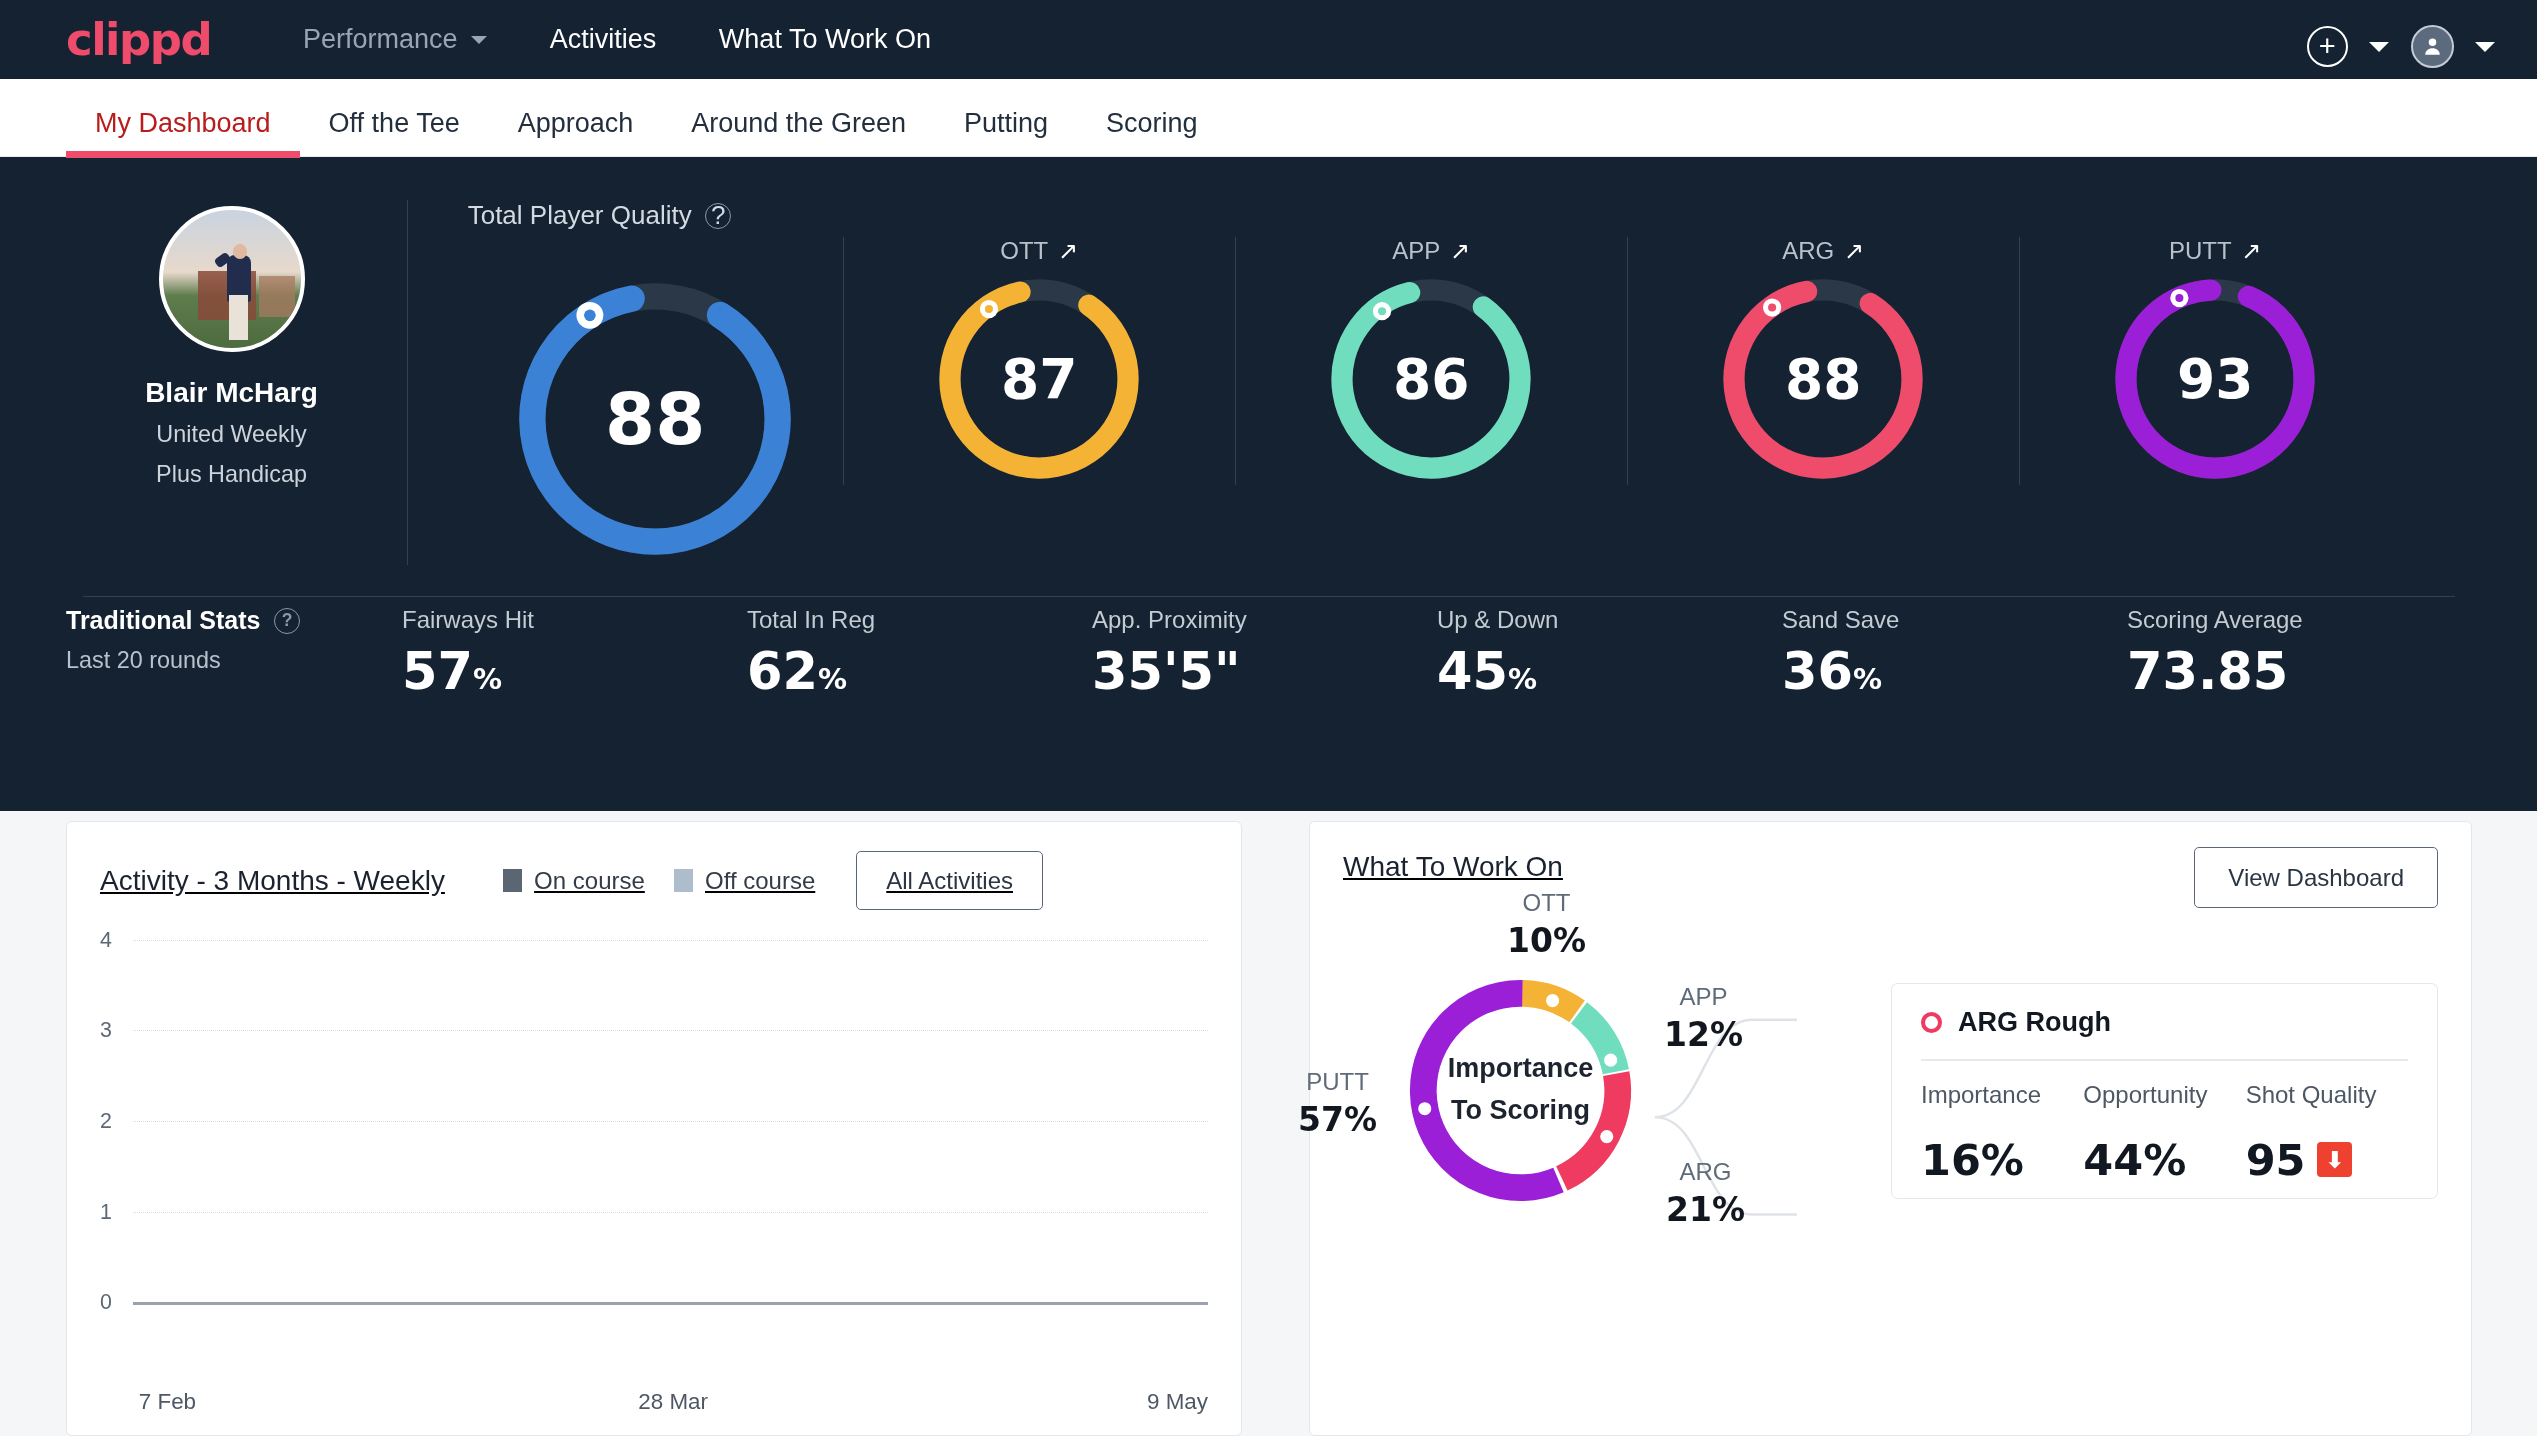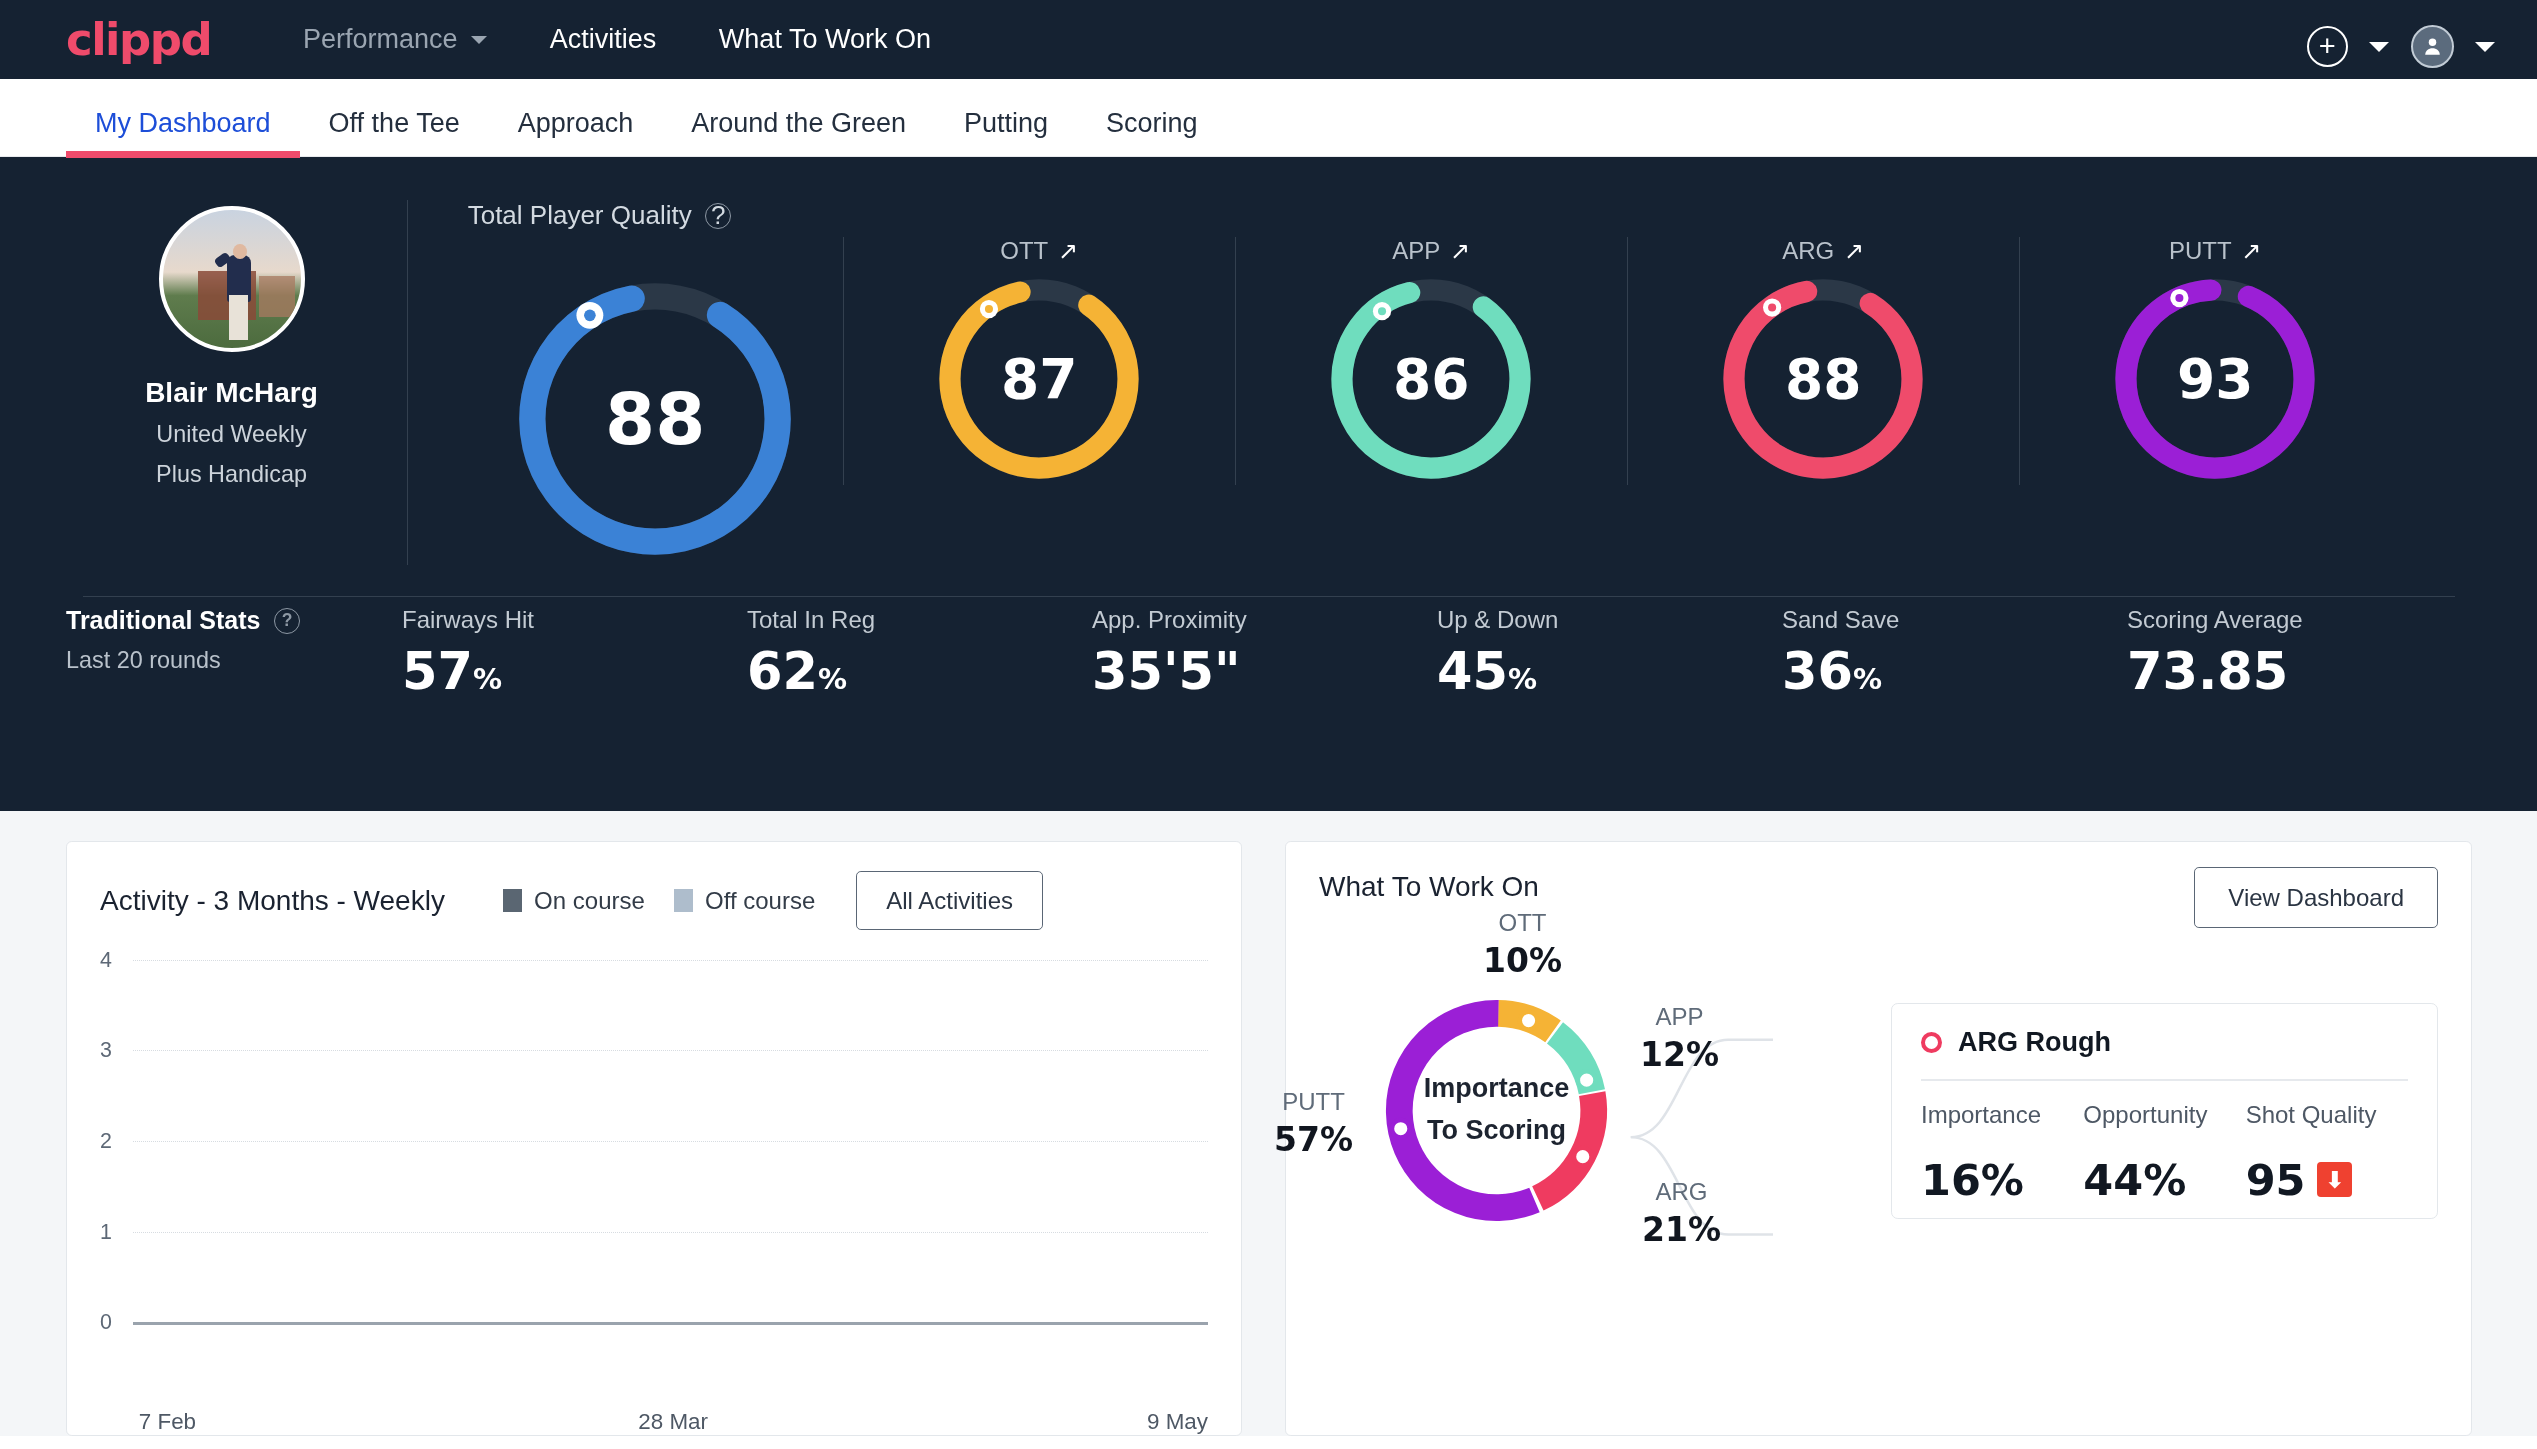--- a/index.html
+++ b/index.html
@@ -59,21 +59,21 @@
   
   .tabbar {
     height: 78px; background: #ffffff;
     display: flex; align-items: flex-end; gap: 0;
     padding-left: 66px; border-bottom: 1.9px solid #e8eaed;
   }
   .tab {
     font-size: 27px; color: #242f3e; cursor: pointer;
     padding: 0 29px 17.5px 29px; position: relative; white-space: nowrap;
   }
-  .tab.active { color: #1d4ed8; }
+  .tab.active { color: #b91c1c; }
   .tab.active::after {
     content:""; position:absolute; left: 0; right: 0; bottom: -1.9px;
     height: 6.8px; background: #ef4b6b;
   }
 
   
   .hero { background: #152232; padding: 0 0 0 0; height: 654px; }
   .hero-top { display: flex; padding: 43px 66px 0 66px; }
   .profile {
     width: 331px; display: flex; flex-direction: column; align-items: center;
@@ -145,21 +145,21 @@
   .stat-first .t2 { color:#b9c2cb; font-size:23.4px; margin-top:11.7px; }
   .stat { flex: 1; display:flex; flex-direction:column; align-items:flex-start; }
   .stat .lbl { color:#c3cbd3; font-size:24px; }
   .stat .val {
     color:#ffffff; font-size:51px; font-weight:bold; margin-top:11.7px;
     font-family:"DejaVu Sans", sans-serif; line-height:1;
   }
   .stat .val .pct { font-size:29px; }
 
   
-  .lower { background:#f4f6f8; padding: 30px 66px 0 66px; display:flex; gap: 43px; height: 625px;}
+  .lower { background:#f4f6f8; padding: 10px 66px 0 66px; display:flex; gap: 67px; height: 625px; text-decoration: underline;}
   .card {
     background:#ffffff; border:1.9px solid #e3e7eb; border-radius:5.8px;
     padding: 29px 33px; position:relative;
   }
   .card.left { width: 1176px; }
   .card.right { flex:1; }
   .card-head { display:flex; align-items:center; }
   .card-title { font-size:28px; color:#1a2230; }
   .legend { display:flex; align-items:center; gap: 29px; margin-left: 58px; }
   .legend-item { display:flex; align-items:center; gap:11.7px; font-size:24px; color:#333c48; }

